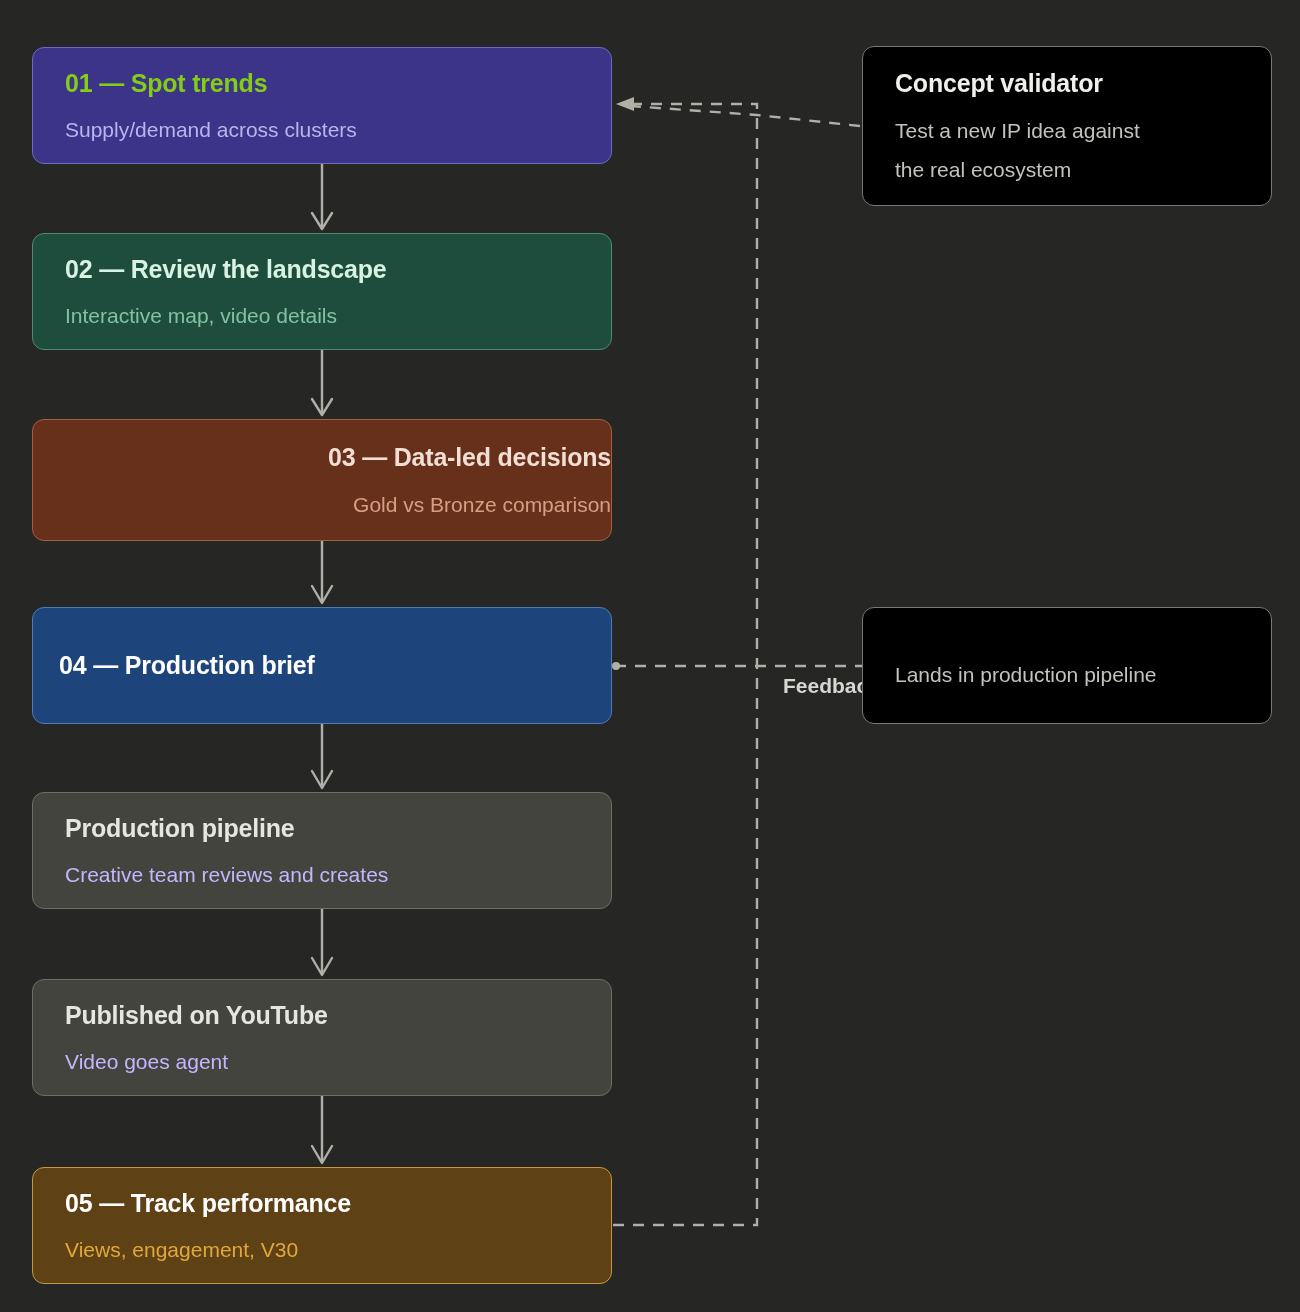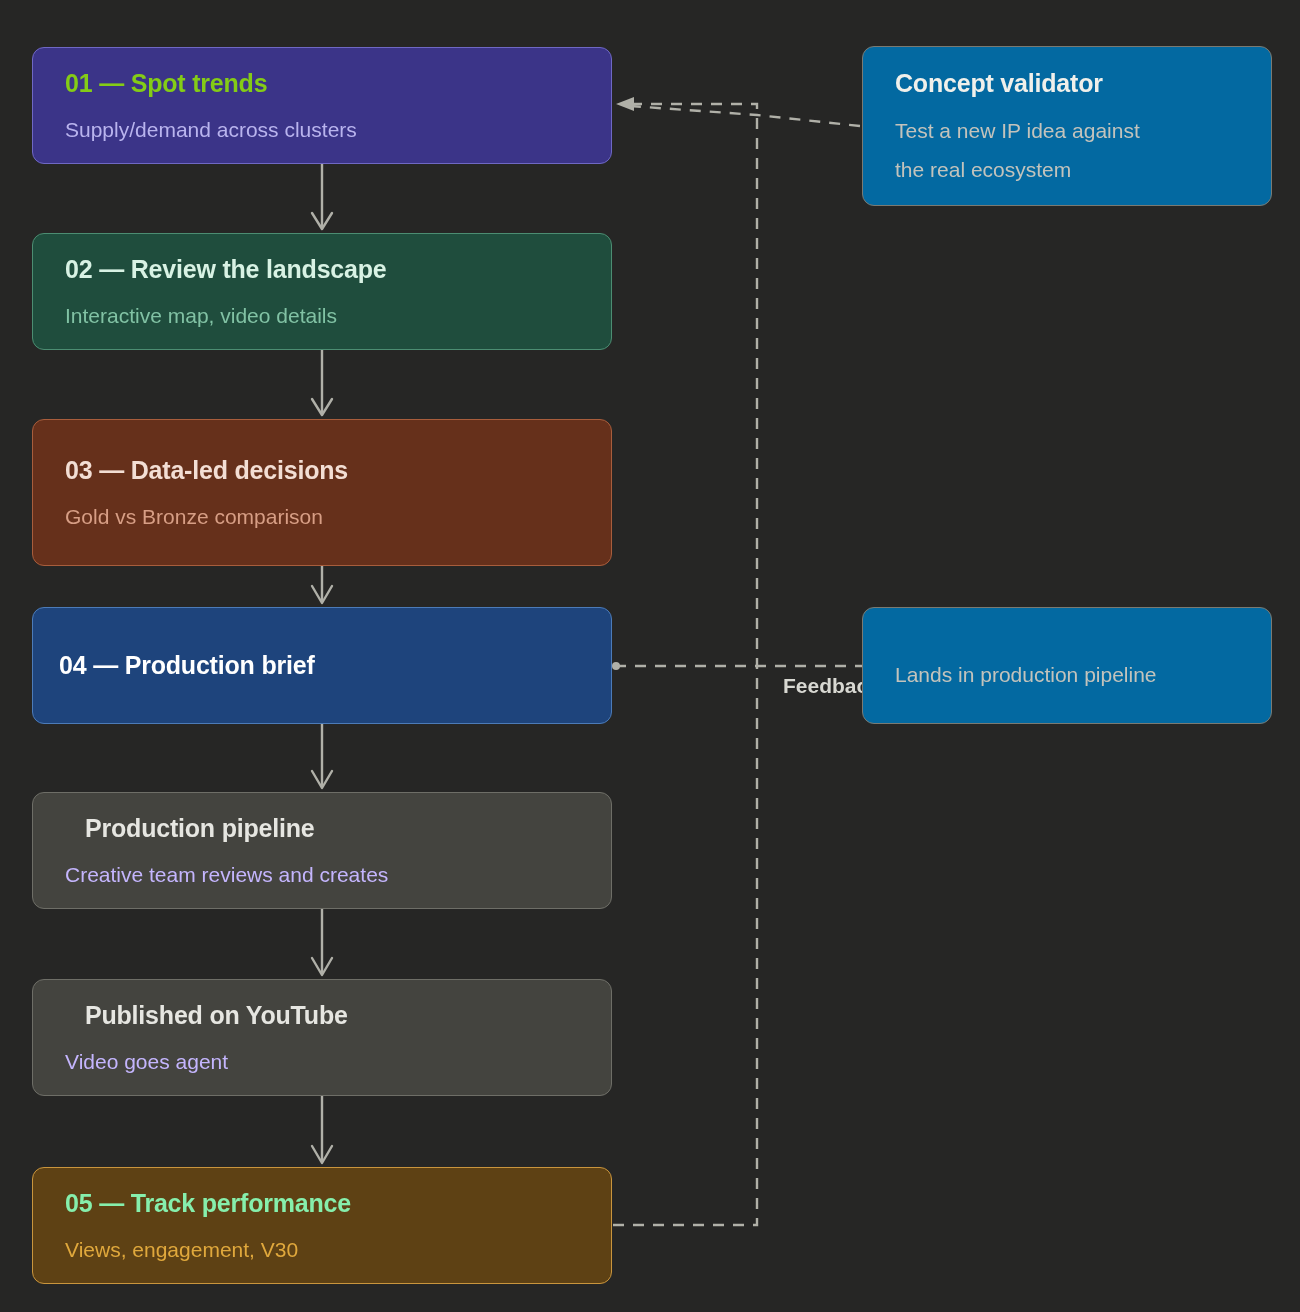--- a/index.html
+++ b/index.html
@@ -50,28 +50,28 @@
 
   .n-rust   { background: #66301B; border-color: #A85D3C; }
   .n-rust .title { color: #F3DED4; }
   .n-rust .sub   { color: #D79E85; }
 
   .n-blue   { background: #1E447C; border-color: #4C7BB8; }
   .n-blue .title { color: #FFFFFF; }
   .n-blue .sub   { color: #A8C4E8; }
 
   .n-gold   { background: #5E4114; border-color: #C9953D; }
-  .n-gold .title { color: #86efac; }
+  .n-gold .title { color: #ffffff; }
   .n-gold .sub   { color: #E0A83C; }
 
   .n-gray   { background: #44443F; border-color: #6E6E67; }
-  .n-gray .title { color: #E6E6E1; margin-left: 20px; }
+  .n-gray .title { color: #E6E6E1; }
   .n-gray .sub   { color: #c4b5fd; }
 
-  .n-side   { background: #0369a1; border-color: #7A7A72; justify-content: center; }
+  .n-side   { background: #000000; border-color: #7A7A72; justify-content: center; }
   .n-side .title { color: #F0F0EB; }
   .n-side .sub   { color: #C3C3BC; }
 
   .edge-label {
     position: absolute;
     font-size: 21px;
     font-weight: bold;
     color: #D8D8D2;
     white-space: nowrap;
     background: #262625;
@@ -124,21 +124,21 @@
   <div class="node n-purple" style="left:32px; top:47px; width:580px; height:117px;">
     <div class="title">01 — Spot trends</div>
     <div class="sub">Supply/demand across clusters</div>
   </div>
 
   <div class="node n-green" style="left:32px; top:233px; width:580px; height:117px;">
     <div class="title">02 — Review the landscape</div>
     <div class="sub">Interactive map, video details</div>
   </div>
 
-  <div class="node n-rust" style="left:32px; top:419px; width:580px; height:147px;">
+  <div class="node n-rust" style="left:32px; top:419px; width:580px; height:122px;text-align:right;">
     <div class="title">03 — Data-led decisions</div>
     <div class="sub">Gold vs Bronze comparison</div>
   </div>
 
   <div class="node n-blue" style="left:32px; top:607px; width:580px; height:117px;padding-left:26px;">
     <div class="title">04 — Production brief</div>
   </div>
 
   <div class="node n-gray" style="left:32px; top:792px; width:580px; height:117px;">
     <div class="title">Production pipeline</div>

